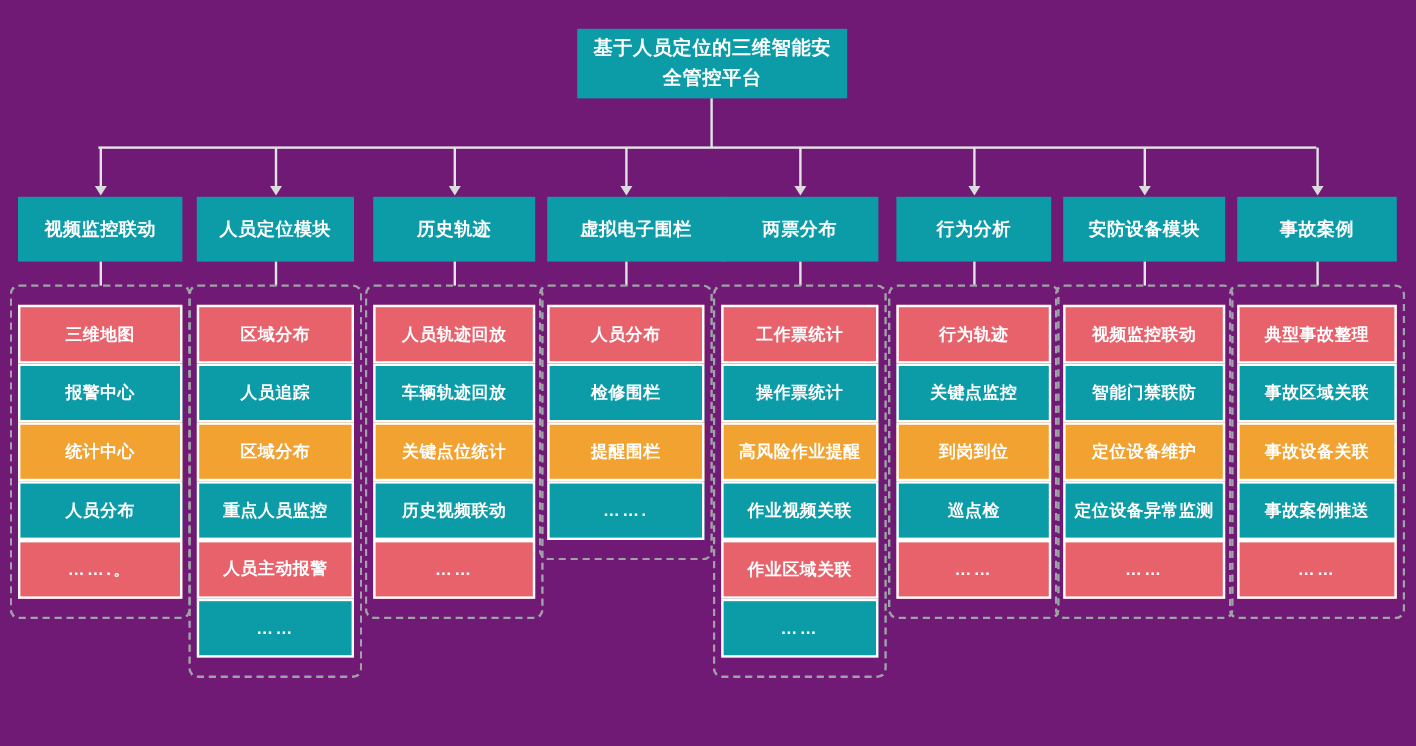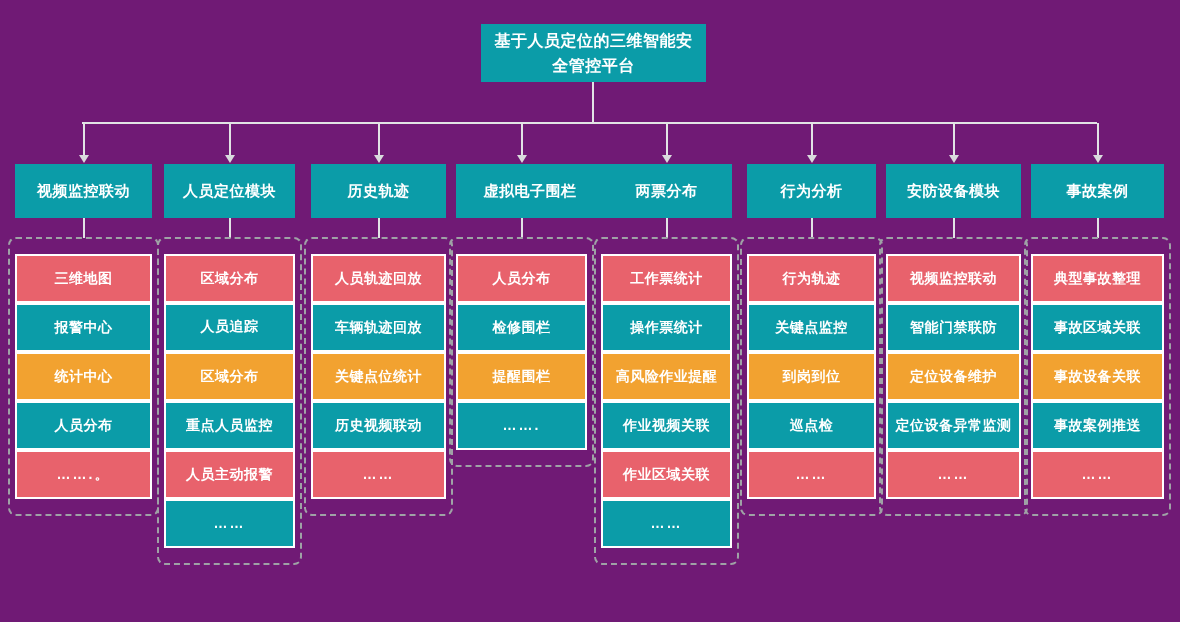--- a/index.html
+++ b/index.html
@@ -154,21 +154,21 @@
       <div class="item c-teal" style="left: 15px; width: 137px; top: 303px; height: 49px;">报警中心</div>
       <div class="item c-orange" style="left: 15px; width: 137px; top: 352px; height: 49px;">统计中心</div>
       <div class="item c-teal" style="left: 15px; width: 137px; top: 401px; height: 49px;">人员分布</div>
       <div class="item c-red dots" style="left: 15px; width: 137px; top: 450px; height: 49px;">…….。</div>
       <div class="drop" style="left: 228.5px;"></div>
       <div class="arrowhead" style="left: 224.5px;"></div>
       <div class="mod-head" style="left: 164px; width: 131px;">人员定位模块</div>
       <div class="conn-head-down" style="left: 228.5px;"></div>
       <div class="group" style="left: 157px; top: 237px; width: 145px; height: 328px;"></div>
       <div class="item c-red" style="left: 164px; width: 131px; top: 254px; height: 49px;">区域分布</div>
-      <div class="item c-teal" style="left: 164px; width: 131px; top: 303px; height: 49px; font-family: Liberation Mono, monospace;">人员追踪</div>
+      <div class="item c-teal" style="left: 164px; width: 131px; top: 303px; height: 49px;">人员追踪</div>
       <div class="item c-orange" style="left: 164px; width: 131px; top: 352px; height: 49px;">区域分布</div>
       <div class="item c-teal" style="left: 164px; width: 131px; top: 401px; height: 49px;">重点人员监控</div>
       <div class="item c-red" style="left: 164px; width: 131px; top: 450px; height: 49px; font-family: Liberation Serif, serif;">人员主动报警</div>
       <div class="item c-teal dots" style="left: 164px; width: 131px; top: 499px; height: 49px;">……</div>
       <div class="drop" style="left: 377.5px;"></div>
       <div class="arrowhead" style="left: 373.5px;"></div>
       <div class="mod-head" style="left: 311px; width: 135px;">历史轨迹</div>
       <div class="conn-head-down" style="left: 377.5px;"></div>
       <div class="group" style="left: 304px; top: 237px; width: 149px; height: 279px;"></div>
       <div class="item c-red" style="left: 311px; width: 135px; top: 254px; height: 49px;">人员轨迹回放</div>

